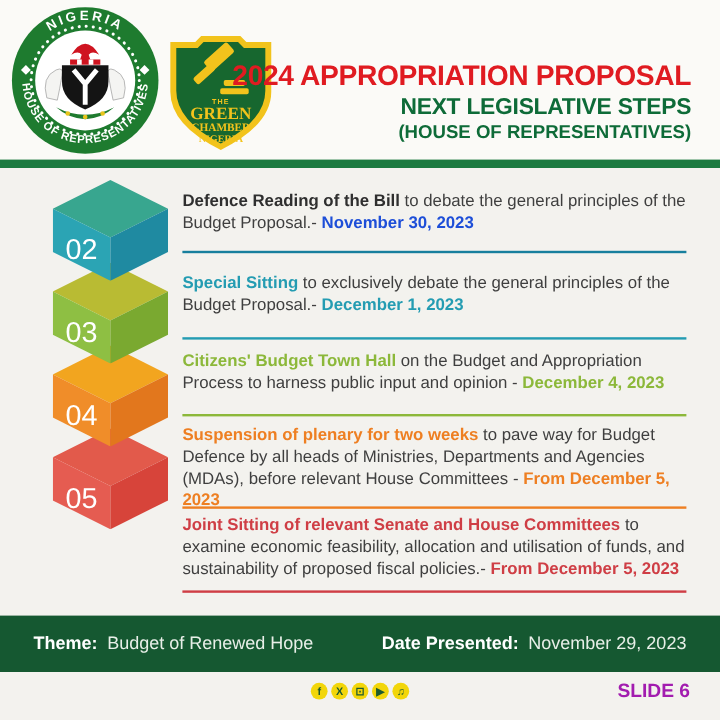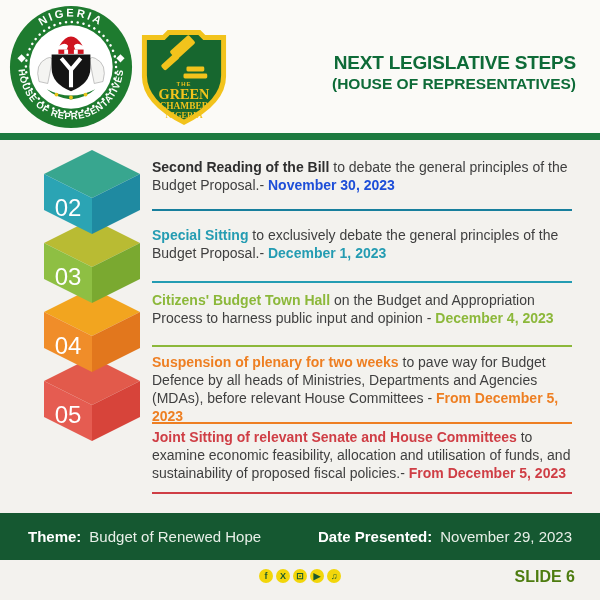--- a/index.html
+++ b/index.html
@@ -33,21 +33,21 @@
   .footer-bar{position:absolute;top:513px;left:0;right:0;height:47px;background:#155831;display:flex;align-items:center;justify-content:space-between;padding:0 28px;box-sizing:border-box;}
   .fb{font-weight:bold;color:#ffffff;font-size:15px;margin-right:8px;}
   .fv{color:#e8efe8;font-size:15px;}
 
   
   .bottom-strip{position:absolute;top:560px;left:0;right:0;height:40px;background:#f3f2ee;}
   .social{position:absolute;left:50%;top:9px;transform:translateX(-50%);display:flex;align-items:center;gap:6px;}
   #social-icons{display:flex;gap:3px;}
   .sicon{display:inline-block;width:14px;height:14px;border-radius:50%;background:#f2d60a;color:#1c5a2e;font-size:9px;line-height:14px;font-weight:bold;text-align:center;}
   .handle{font-size:13.5px;font-weight:bold;color:#175c31;margin-left:4px;}
-  .slide-num{position:absolute;right:25px;top:8px;font-size:16px;font-weight:bold;color:#4d7c0f;}
+  .slide-num{position:absolute;right:25px;top:8px;font-size:16px;font-weight:bold;color:#a21caf;}
 </style>
 </head>
 <body>
 
 <div class="canvas">
 
   <header class="hdr">
 
     <svg class="seal-svg" width="126" height="126" viewBox="0 0 130 130">
       <circle cx="65" cy="65" r="63" fill="#1e7b2f"></circle>
@@ -91,20 +91,21 @@
         <rect x="50" y="40" width="18" height="5" rx="1.5"></rect>
         <rect x="47" y="47" width="24" height="5" rx="1.5"></rect>
       </g>
       <text x="47.5" y="60" text-anchor="middle" font-size="6" font-weight="bold" fill="#f2c31c" letter-spacing="1">THE</text>
       <text x="47.5" y="73" text-anchor="middle" font-size="14.5" font-weight="bold" fill="#f2c31c" font-family="Liberation Serif, serif">GREEN</text>
       <text x="47.5" y="83" text-anchor="middle" font-size="9.5" font-weight="bold" fill="#f2c31c" font-family="Liberation Serif, serif">CHAMBER</text>
       <text x="47.5" y="92" text-anchor="middle" font-size="8.5" font-weight="bold" fill="#f2c31c" font-family="Liberation Serif, serif">NIGERIA</text>
     </svg>
 
     <div class="titles">
+      <div class="title">2024 APPROPRIATION PROPOSAL</div>
       <div class="subtitle">NEXT LEGISLATIVE STEPS</div>
       <div class="subtitle2">(HOUSE OF REPRESENTATIVES)</div>
     </div>
   </header>
 
   <div class="divider"></div>
 
   <main>
     <div id="cube-stack" class="cube-stack">
 
@@ -139,21 +140,21 @@
     <svg width="96" height="84" viewBox="0 0 96 84">
       <polygon class="f-top" points="48,0 96,24 48,48 0,24" fill="#e25a4b"></polygon>
       <polygon class="f-left" points="0,24 48,48 48,84 0,60" fill="#e55c51"></polygon>
       <polygon class="f-right" points="48,48 96,24 96,60 48,84" fill="#d7443a"></polygon>
       <text class="cube-num" x="24" y="66" text-anchor="middle" font-size="24" fill="#ffffff">05</text>
     </svg>
   </div>
 </div>
     <div id="rows">
   <div class="row" style="top: 18px;">
-    <span class="step-heading" style="color: rgb(47, 47, 47);">Second Reading of the Bill</span><span class="step-body"> to debate the general principles of the Budget Proposal.- </span><span class="step-date" style="color: #1d4ed8;">November 30, 2023</span>
+    <span class="step-heading" style="color: rgb(47, 47, 47);">Defence Reading of the Bill</span><span class="step-body"> to debate the general principles of the Budget Proposal.- </span><span class="step-date" style="color: #1d4ed8;">November 30, 2023</span>
   </div>
 <div class="sep" style="top: 69px; background: rgb(23, 127, 157);"></div>
   <div class="row" style="top: 86px;">
     <span class="step-heading" style="color: rgb(36, 156, 178);">Special Sitting</span><span class="step-body"> to exclusively debate  the general principles of the Budget Proposal.- </span><span class="step-date" style="color: rgb(36, 156, 178);">December 1, 2023</span>
   </div>
 <div class="sep" style="top: 141px; background: rgb(36, 156, 178);"></div>
   <div class="row" style="top: 151px;">
     <span class="step-heading" style="color: rgb(140, 184, 58);">Citizens' Budget Town Hall</span><span class="step-body"> on the Budget and Appropriation Process to harness public input and opinion - </span><span class="step-date" style="color: rgb(140, 184, 58);">December 4, 2023</span>
   </div>
 <div class="sep" style="top: 205px; background: rgb(140, 184, 58);"></div>

